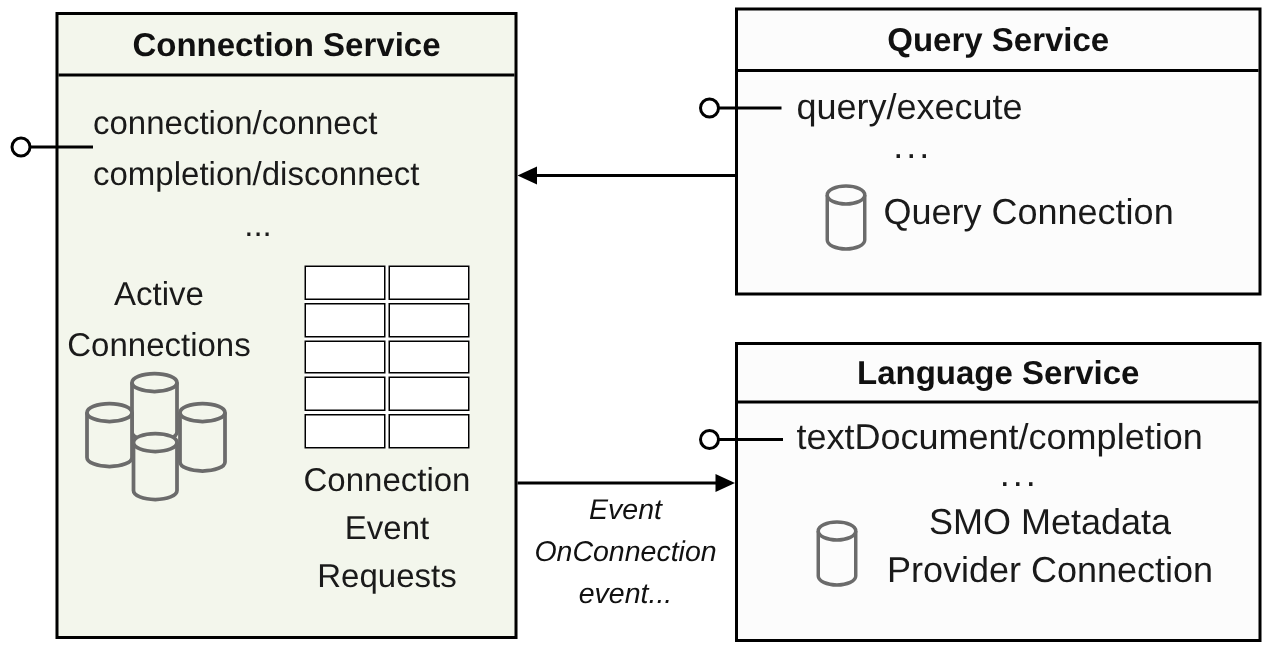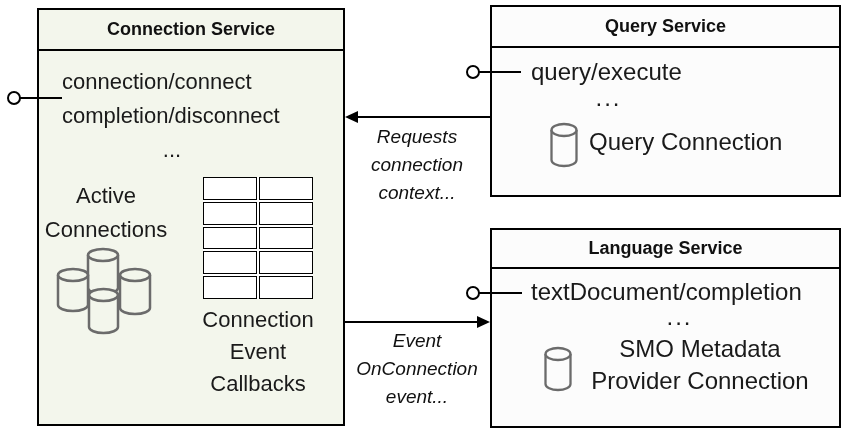--- a/index.html
+++ b/index.html
@@ -6,21 +6,21 @@
   .canvas{
     position:relative;width:846px;height:436px;background:#ffffff;
     font-family:"Liberation Sans",sans-serif;color:#1a1a1a;overflow:hidden;
   }
   .box{position:absolute;border:2px solid #000;box-sizing:border-box;}
   .box.conn{background:#f3f6ec;}
   .box.svc{background:#fcfcfc;}
   .box-header{
     position:absolute;left:0;right:0;top:0;border-bottom:2px solid #000;
     display:flex;align-items:center;justify-content:center;
-    font-weight:bold;font-size:18px;color:#111;
+    font-weight:bold;font-size:22px;color:#111;
   }
   .abs{position:absolute;}
   .t22{font-size:22px;line-height:34px;white-space:nowrap;}
   .t24{font-size:24px;line-height:30px;white-space:nowrap;}
   .dots{font-size:24px;line-height:26px;text-align:center;letter-spacing:2px;}
   .center{text-align:center;}
   .lbl{font-style:italic;font-size:19px;line-height:28px;text-align:center;color:#111;white-space:nowrap;}
   .hline{position:absolute;height:2px;background:#000;}
   .arrowhead-left{position:absolute;width:0;height:0;border-top:6px solid transparent;border-bottom:6px solid transparent;border-right:13px solid #000;}
   .arrowhead-right{position:absolute;width:0;height:0;border-top:6px solid transparent;border-bottom:6px solid transparent;border-left:13px solid #000;}
@@ -77,21 +77,21 @@
         <div></div>
       <div></div>
         <div></div>
       <div></div>
         <div></div>
     </div>
 
     <div class="abs t22 center" style="left:139px;top:294px;width:160px;line-height:32px;">
       <div>Connection</div>
       <div>Event</div>
-      <div>Callbacks</div>
+      <div>Requests</div>
     </div>
   </div>
 
   <div class="box svc" style="left:490px;top:5px;width:351px;height:192px;">
     <div class="box-header" style="height:39px;">
       <span>Query Service</span>
     </div>
     <div class="abs t24" style="left:39px;top:50px;">query/execute</div>
     <div class="abs dots" style="left:39px;top:78px;width:155px;">...</div>
     <svg class="abs" style="left:57px;top:115px;" width="30" height="46" viewBox="0 0 30 46" fill="#fcfcfc" stroke="#6b6b6b" stroke-width="2.3">
@@ -112,25 +112,20 @@
       <ellipse cx="15" cy="8" rx="12.5" ry="6"></ellipse>
     </svg>
     <div class="abs t24 center" style="left:91px;top:103px;width:234px;line-height:32px;">
       <div>SMO Metadata</div>
       <div>Provider Connection</div>
     </div>
   </div>
 
   <div class="hline" style="left:352px;top:116px;width:138px;"></div>
   <div class="arrowhead-left" style="left:345px;top:111px;"></div>
-  <div class="abs lbl" style="left:352px;top:123px;width:130px;">
-    <div>Requests</div>
-    <div>connection</div>
-    <div>context...</div>
-  </div>
 
   <div class="hline" style="left:345px;top:321px;width:135px;"></div>
   <div class="arrowhead-right" style="left:477px;top:316px;"></div>
   <div class="abs lbl" style="left:352px;top:327px;width:130px;">
     <div>Event</div>
     <div>OnConnection</div>
     <div>event...</div>
   </div>
 
   <div class="lolli-circle" style="left:7px;top:91px;"></div>

